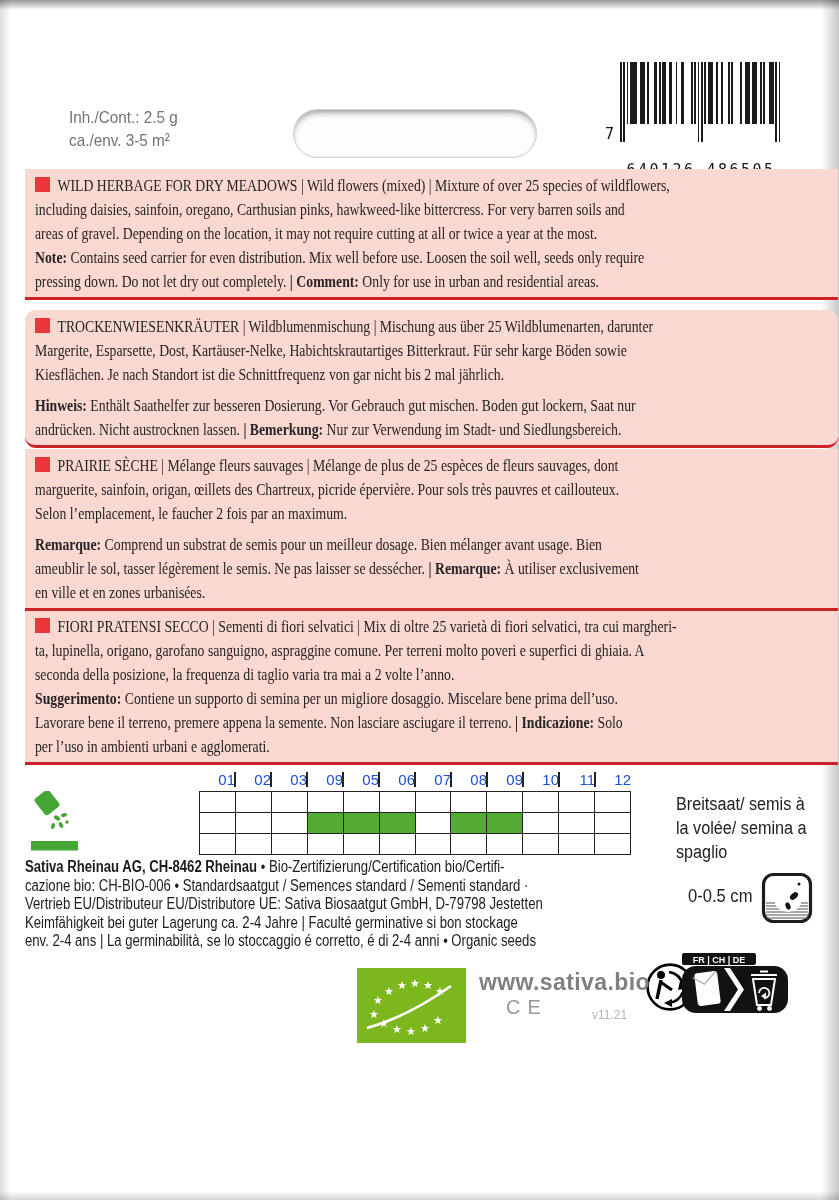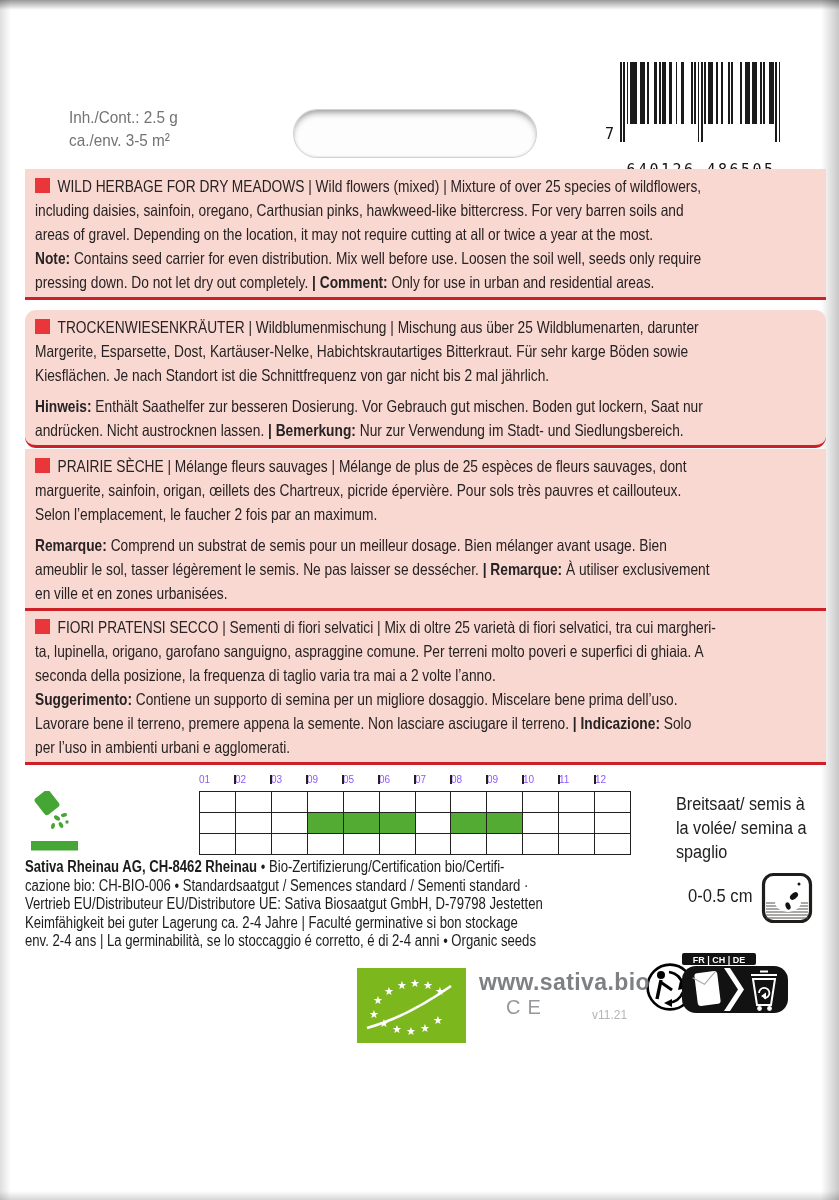--- a/index.html
+++ b/index.html
@@ -25,32 +25,32 @@
   .bm.on{background:#1b1b1b;}
   .bm.tall{height:80px;}
   .bc-lead,.bc-g{position:absolute;font-family:"DejaVu Sans Mono",monospace;font-size:15px;line-height:18px;color:#141414;}
   .bc-lead{left:-15px;top:63px;}
   .bc-g{top:62px;height:18px;background:#fff;letter-spacing:2.5px;margin-top:37px;}
   .g1{left:6px;width:70px;text-align:center;}
   .g2{left:86px;width:70px;text-align:center;}
 
   
   .lang-block{position:absolute;left:25px;width:791px;background:var(--pink_bg);
-    border-bottom:3px solid var(--rule_red);padding:5px 0 3px 10px;overflow:hidden;}
+    border-bottom:3px solid var(--rule_red);padding:5px 12px 3px 10px;overflow:hidden;font-family:Liberation Serif, serif;}
   .lang-block .scale{transform:scaleX(.833);transform-origin:0 0;width:935px;font-size:16.5px;color:#272223;}
   .tline{white-space:nowrap;line-height:24px;}
   .tline .b{font-weight:bold;}
   .para{margin-top:7px;}
   .bullet{display:inline-block;width:18px;height:15px;background:var(--bullet_red);margin-right:9px;vertical-align:-1px;}
   #block-en{top:169px;} #block-de{top:310px;border-radius:11px;} #block-fr{top:449px;} #block-it{top:611px;padding-top:4px;}
 
   
   #calendar{position:absolute;left:199px;top:768px;}
   .cal-head{display:flex;height:23px;align-items:center;width:432px;}
-  .cal-h{width:36px;text-align:left;font-size:10px;color:#8b5cf6;position:relative;flex:none;}
+  .cal-h{width:36px;text-align:right;font-size:15px;color:#1d4ed8;position:relative;flex:none;}
   .cal-h:not(:first-child)::before{content:'';position:absolute;left:-1px;top:1px;bottom:1px;width:1.6px;background:#232020;}
   .cal-grid{width:432px;display:grid;grid-template-columns:repeat(12,1fr);
     border-top:1.8px solid #232020;border-left:1.8px solid #232020;box-sizing:border-box;}
   .cal-cell{height:21px;border-right:1.8px solid #232020;border-bottom:1.8px solid #232020;box-sizing:border-box;background:#fff;}
   .cal-cell.green{background:var(--calendar_green);}
 
   #sow-icon{position:absolute;left:30px;top:791px;}
 
   
   #method{position:absolute;left:676px;top:792px;font-size:18px;line-height:29px;color:#232021;}

